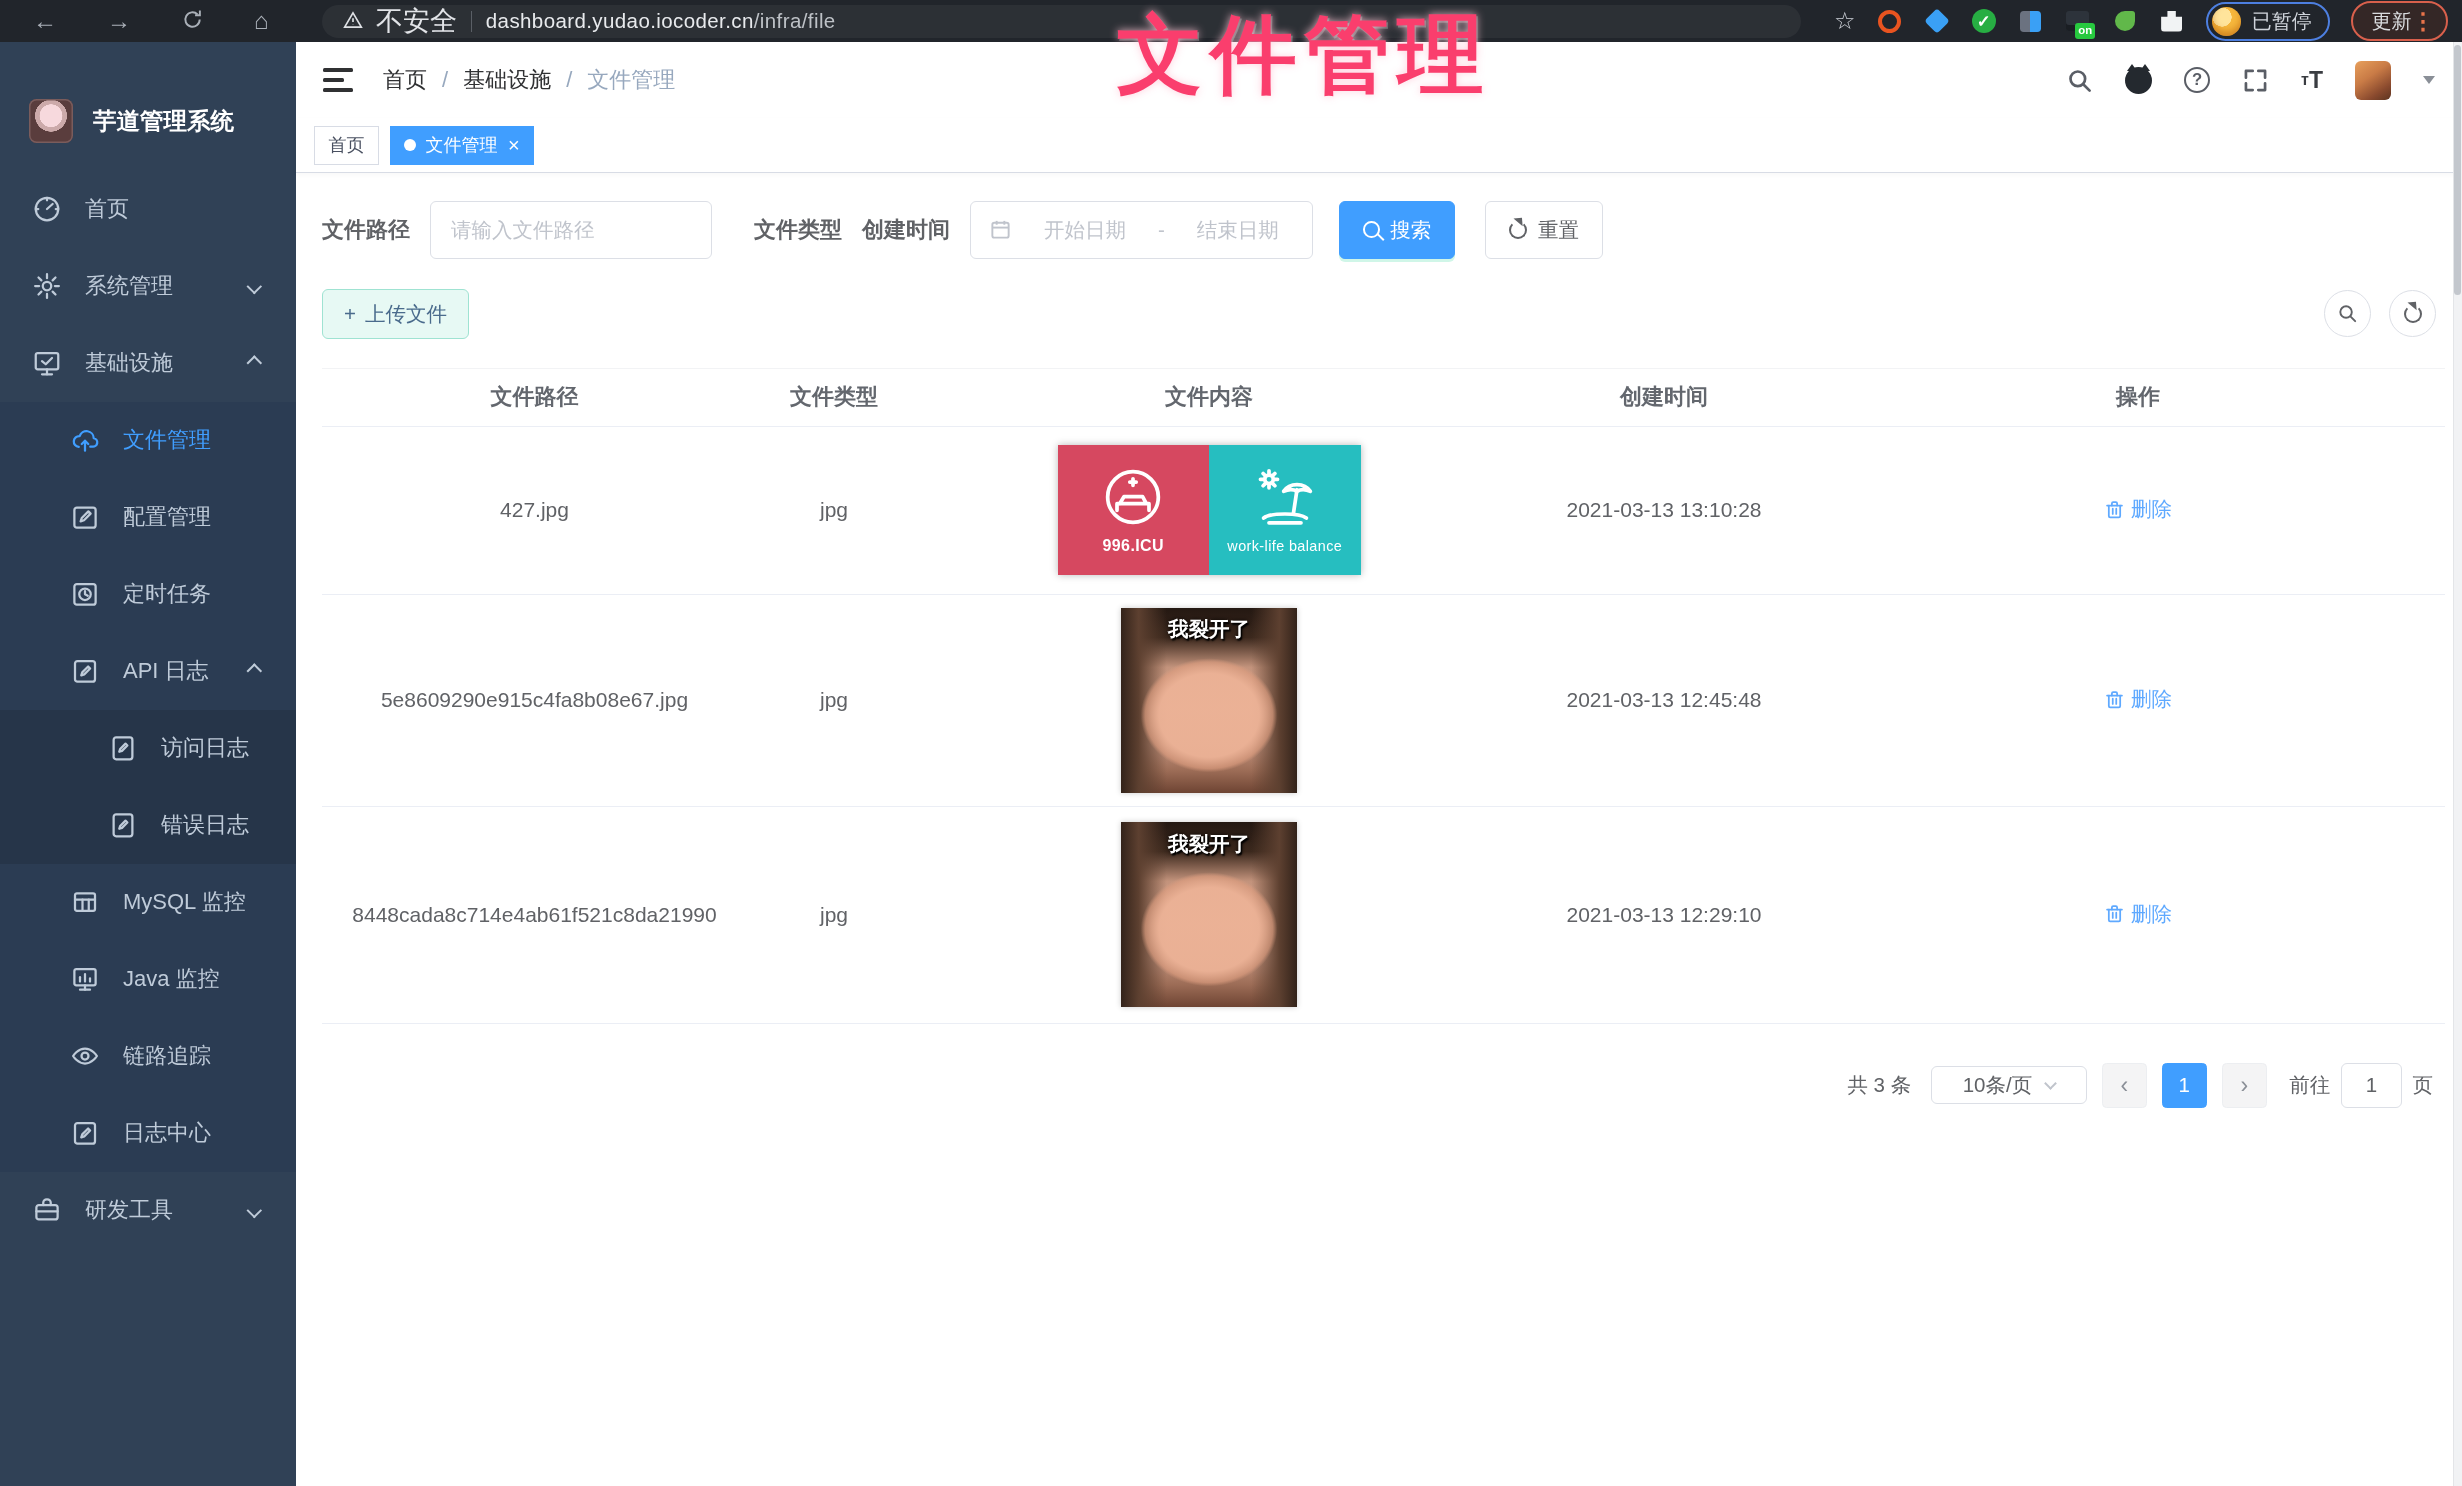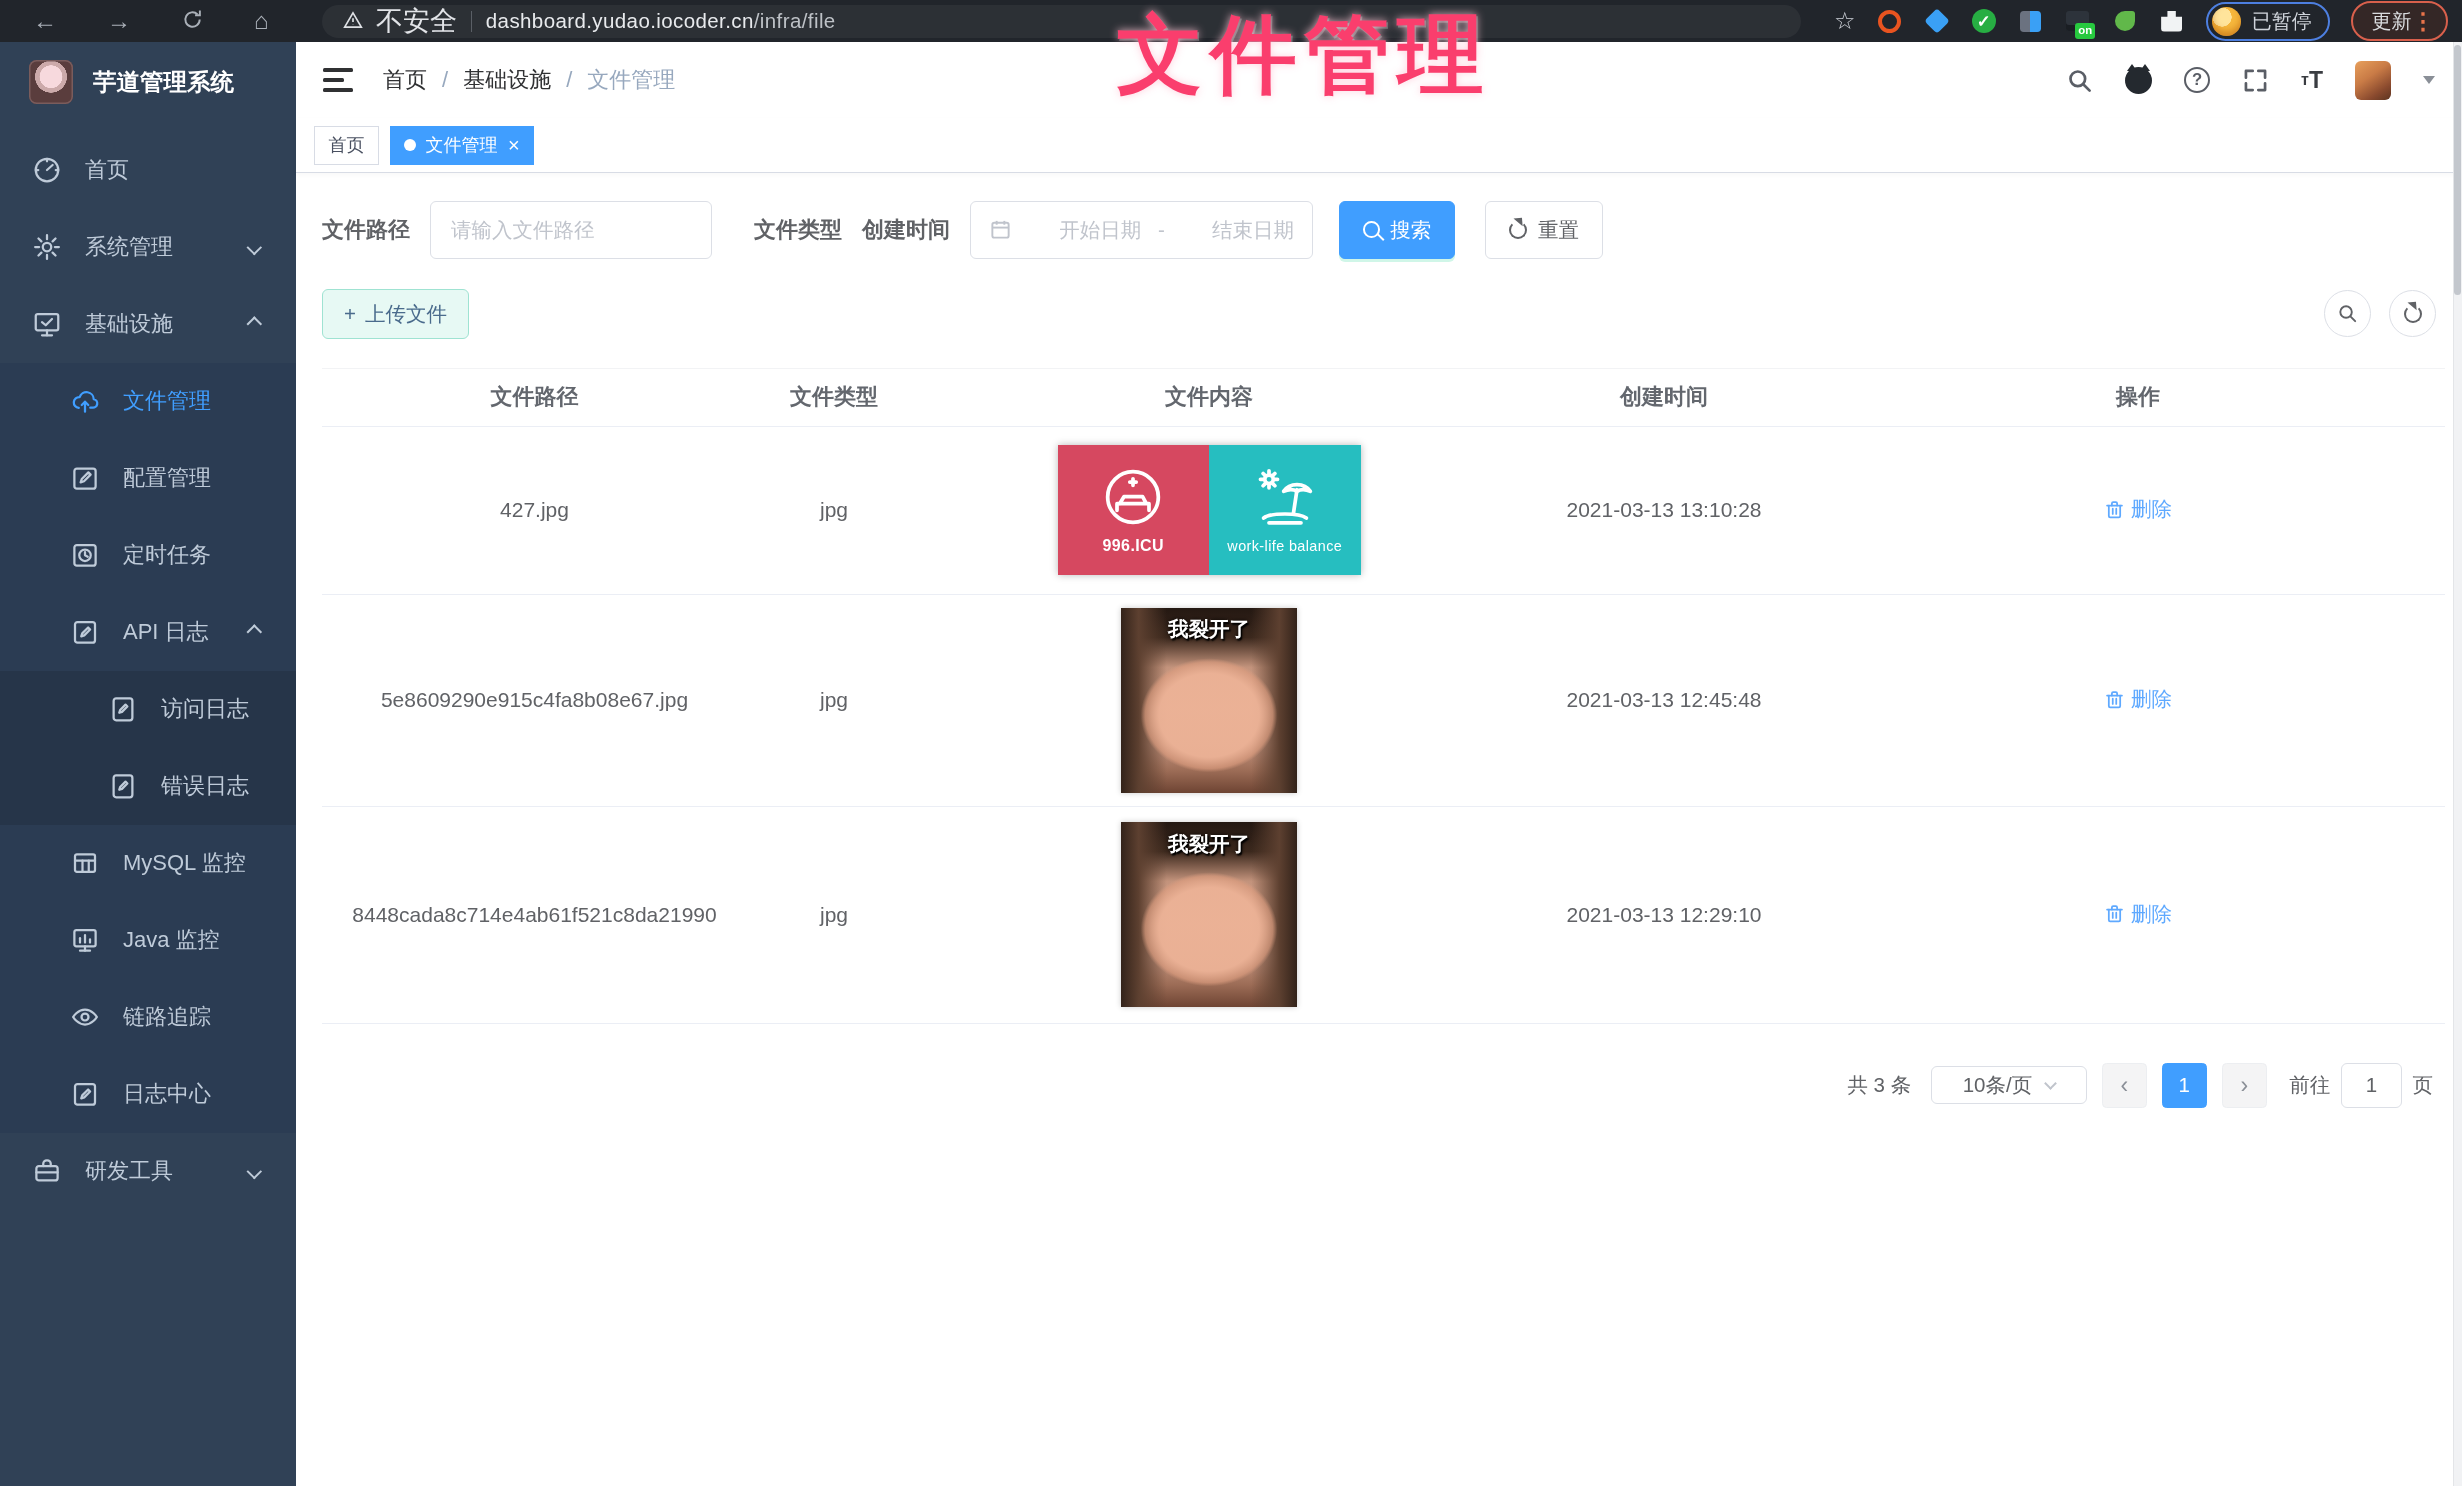--- a/index.html
+++ b/index.html
@@ -33,21 +33,21 @@
   .paused-label { font-size:20px; color:#cfd3da; }
   .update-pill { display:flex; align-items:center; border:2.3px solid #d9604c; border-radius:23px; padding:4.5px 12px 4.5px 18px; background:#342726; }
   .update-label { font-size:20px; color:#d9dbde; }
   .dots { color:#e8734a; font-size:23px; font-weight:bold; letter-spacing:0; }
 
   
   .watermark { position:absolute; left:1046px; top:-3px; width:516px; text-align:center; font-size:86px; font-weight:800; letter-spacing:7.6px; color:#fa3e6d; z-index:60; text-shadow:0 0 9px rgba(255,200,215,.85), 1.5px 1.5px 0 rgba(255,255,255,.25); pointer-events:none; }
 
   
   .sidebar { position:absolute; top:42px; left:0; width:296px; bottom:0; background:#304156; overflow:hidden; }
-  .logo-row { height:79px; display:flex; align-items:center; gap:20px; padding-left:29px; }
+  .logo-row { height:79px; display:flex; align-items:center; gap:20px; padding-left:29px;margin-top:39px; }
   .logo-img { width:44px; height:44px; border-radius:7.6px; background:radial-gradient(circle at 50% 38%, #f7d9dd 0 32%, #caa 33% 45%, #5a3d3d 46% 100%); box-shadow:inset 0 0 0 1.5px #7a5c5c; }
   .logo-title { color:#fff; font-size:23.5px; font-weight:bold; }
   .menu { padding-top:10.6px; }
   .mi { height:77px; display:flex; align-items:center; gap:23px; color:#bfcbd9; font-size:22px; cursor:pointer; }
   .mi .micon { width:30px; height:30px; flex:0 0 30px; }
   .mi .micon svg { width:30px; height:30px; stroke:currentColor; fill:none; stroke-width:1.8; stroke-linecap:round; stroke-linejoin:round; }
   .lvl1 { padding-left:32px; }
   .submenu2 { background:#2b3c53; }
   .lvl2 { padding-left:70px; }
   .submenu3 { background:#263549; }
@@ -92,21 +92,21 @@
   .f-label { font-size:22px; font-weight:bold; color:#606266; margin-right:20px; white-space:nowrap; }
   .f-input, .f-select, .f-date { height:58px; border:1.5px solid #dcdfe6; border-radius:6px; background:#fff; display:flex; align-items:center; font-size:20.5px; color:#606266; }
   .f-input { width:282px; padding:0 20px; margin-right:42px; }
   .f-input input { border:none; outline:none; width:100%; font-size:20.5px; font-family:inherit; color:#606266; }
   .f-input input::placeholder { color:#c0c4cc; }
   .f-select { width:293px; padding:0 20px; margin-right:42px; justify-content:space-between; color:#c0c4cc; cursor:pointer; }
   .f-select .chev2 { width:10px; height:10px; border-right:2.3px solid #c0c4cc; border-bottom:2.3px solid #c0c4cc; transform:rotate(45deg); margin-top:-4.5px; }
   .f-date { width:343px; padding:0 18px; gap:16.7px; margin-right:26px; }
   .f-date svg { width:23px; height:23px; stroke:#c0c4cc; fill:none; stroke-width:2; }
   .ph { color:#c0c4cc; }
-  .date-start,.date-end { flex:1; text-align:right; }
+  .date-start,.date-end { flex:1; text-align:center; }
   .btn { height:58px; border-radius:6px; font-size:20.5px; display:inline-flex; align-items:center; gap:10.6px; cursor:pointer; border:1.5px solid transparent; font-family:inherit; }
   .btn-primary { background:#409eff; color:#fff; border-color:#409eff; padding:0 23px; margin-right:30px; box-shadow:0 3px 0 rgba(120,230,190,.35); }
   .btn-plain { background:#fff; color:#606266; border-color:#dcdfe6; padding:0 23px; }
   .icon-search { width:16.7px; height:16.7px; border:2.3px solid currentColor; border-radius:50%; position:relative; flex:0 0 16.7px; }
   .icon-search::after { content:""; position:absolute; width:9px; height:2.3px; background:currentColor; transform:rotate(45deg); right:-7.6px; bottom:-2.3px; }
   .icon-refresh { width:18px; height:18px; border:2.3px solid currentColor; border-top-color:transparent; border-radius:50%; position:relative; flex:0 0 18px; }
   .icon-refresh::after { content:""; position:absolute; top:-5.3px; right:-0.8px; border-left:6px solid transparent; border-right:6px solid transparent; border-bottom:6.8px solid currentColor; transform:rotate(40deg); }
 
   
   .toolbar-row { display:flex; align-items:center; margin-top:30px; }

